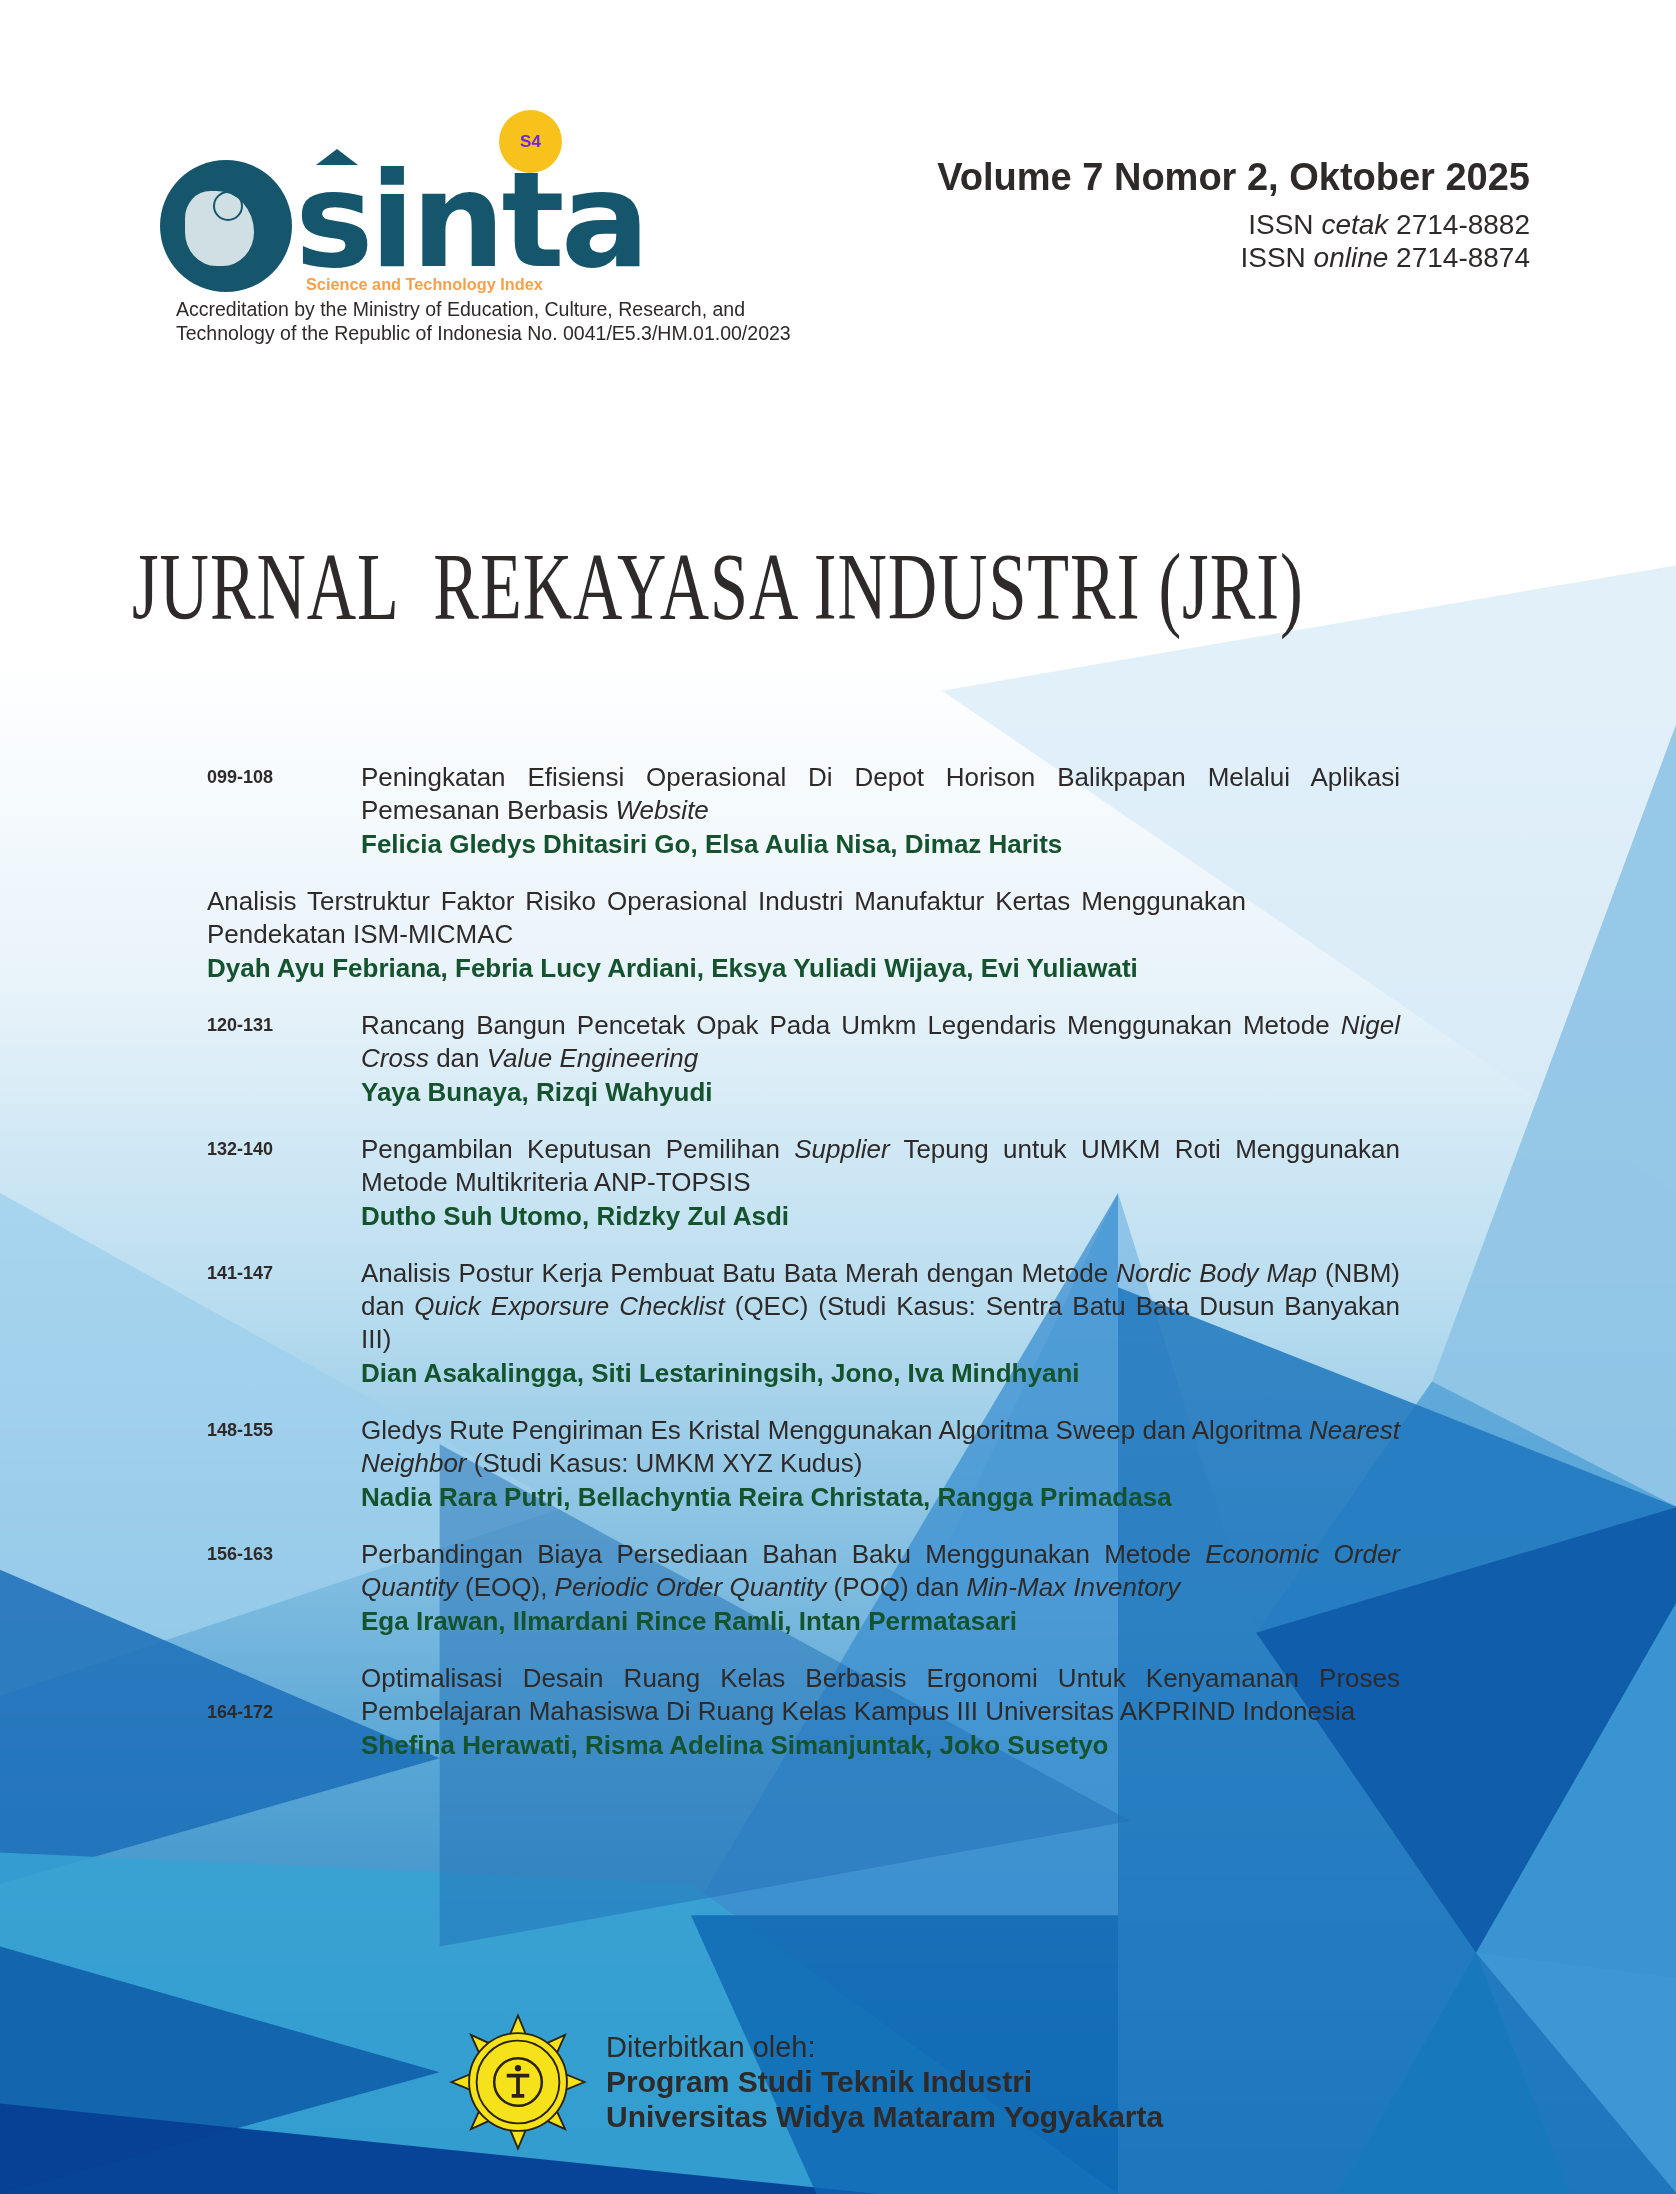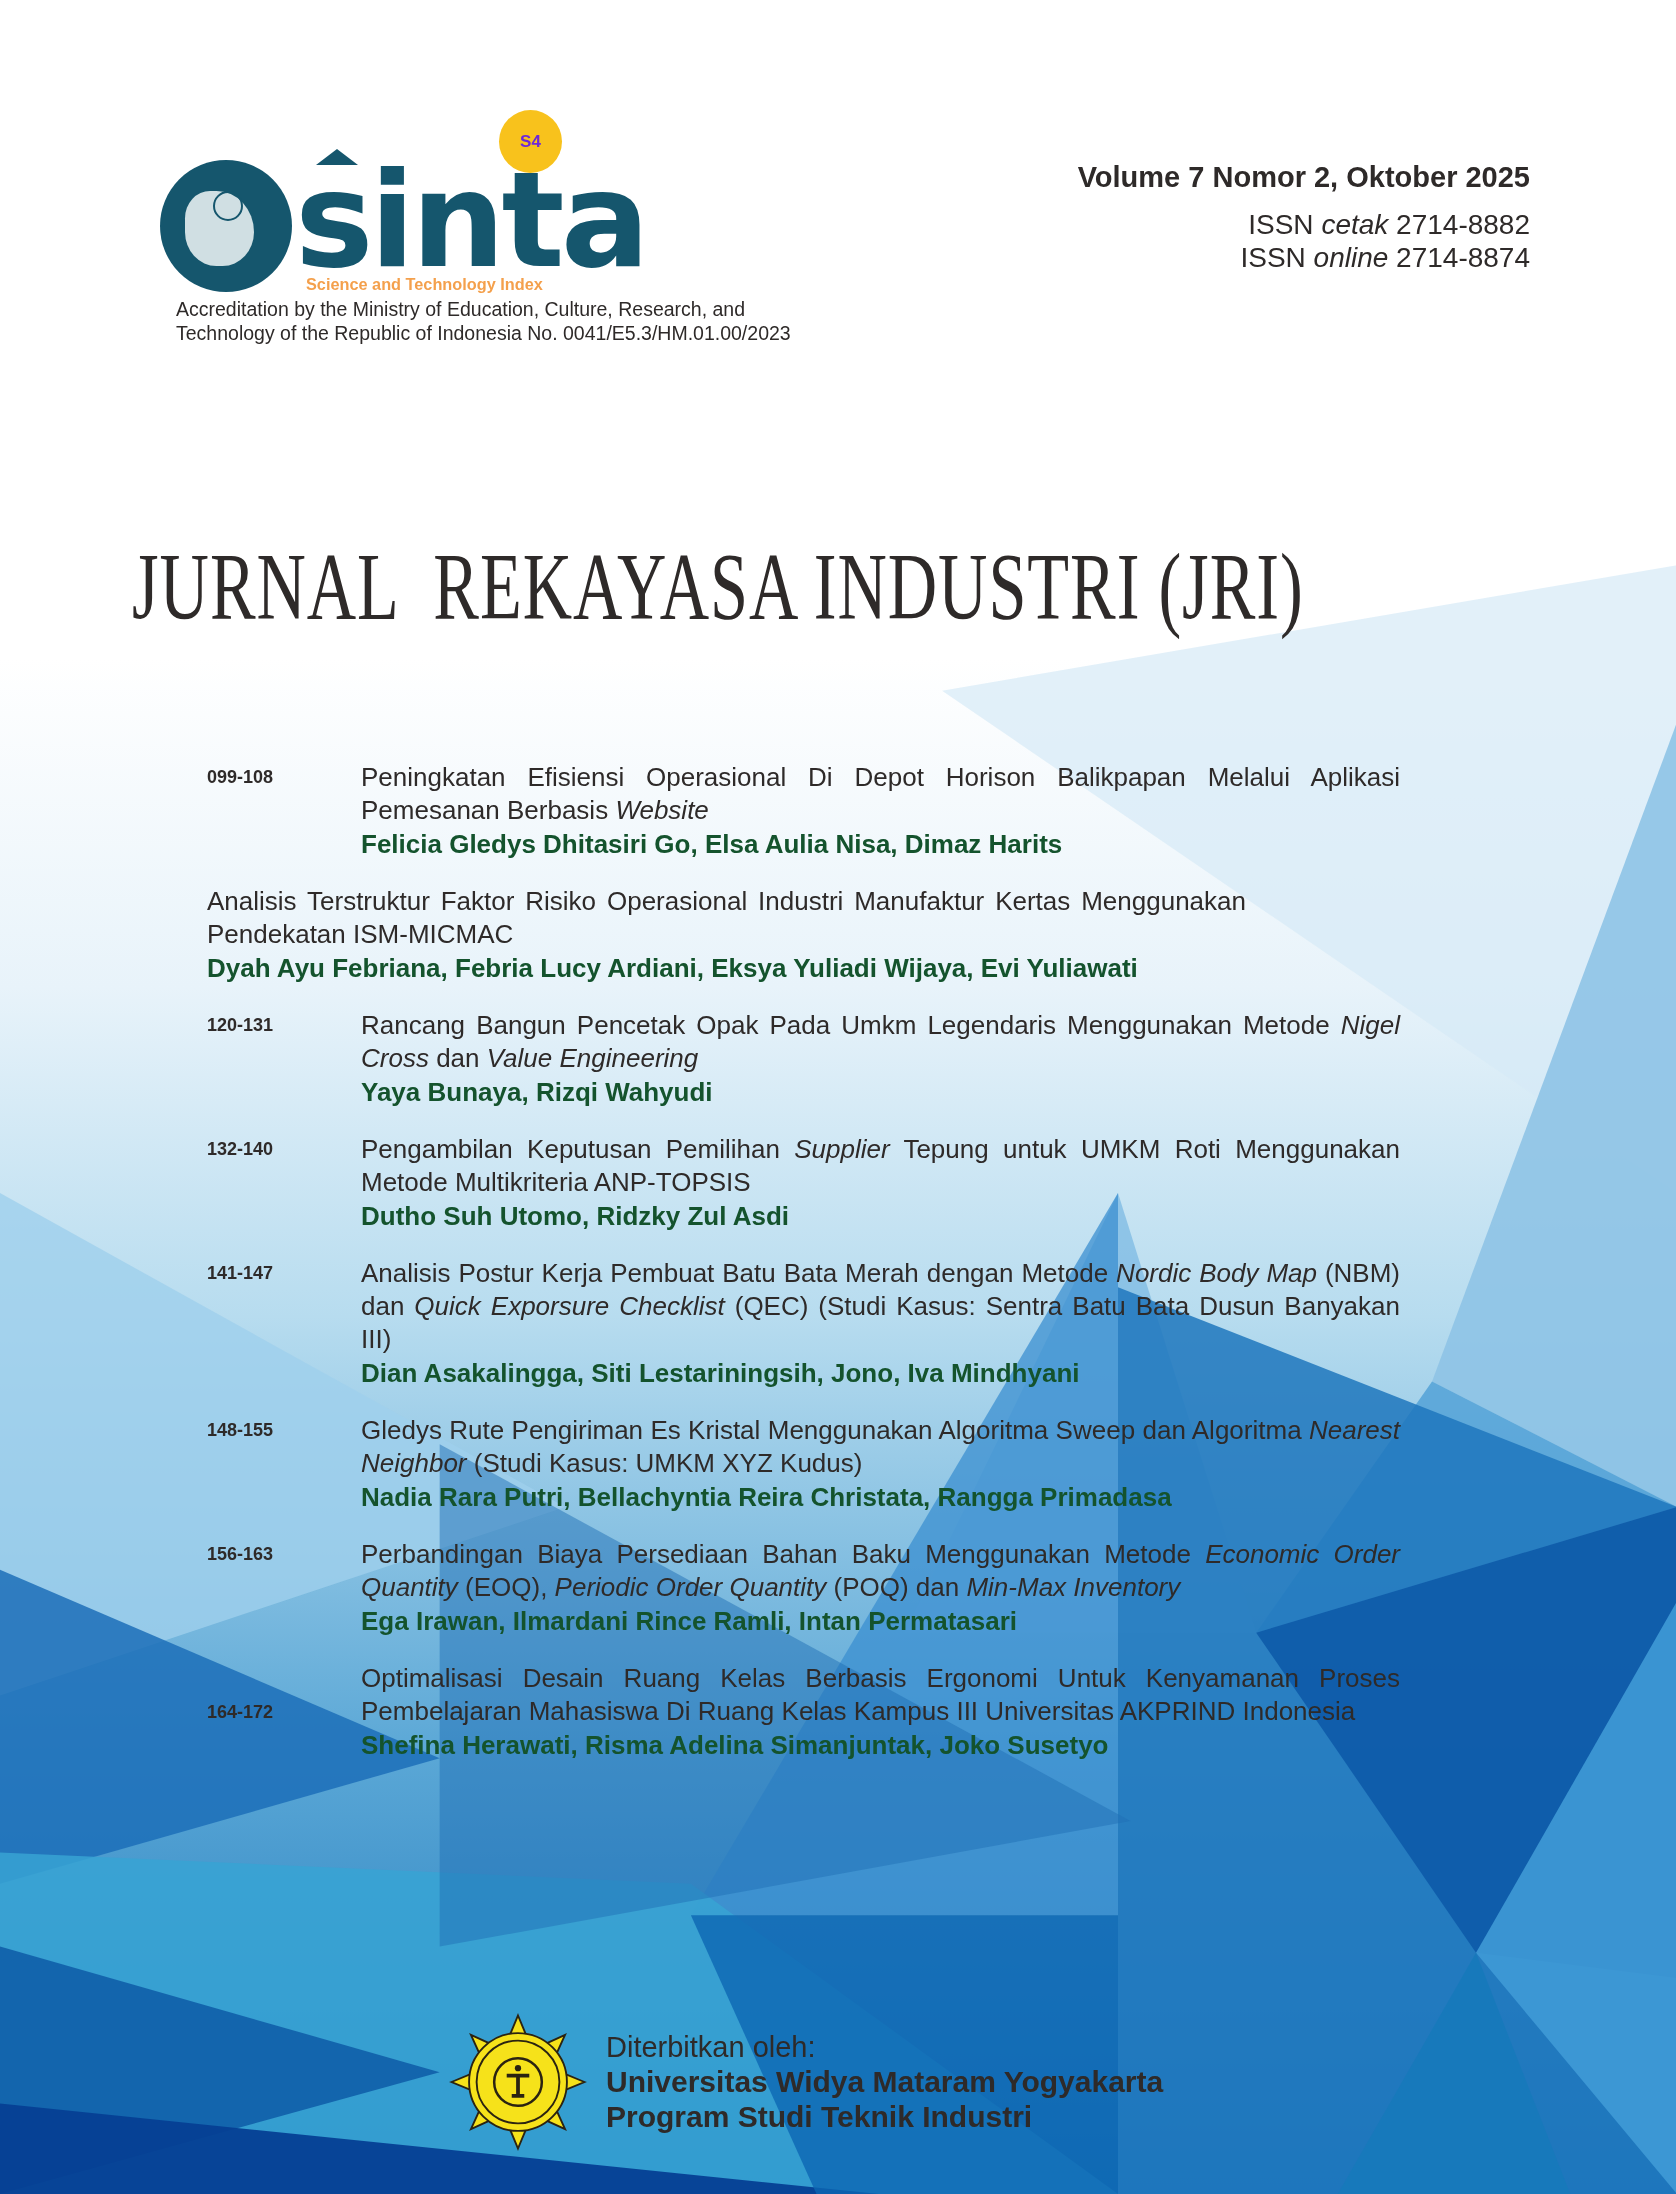--- a/index.html
+++ b/index.html
@@ -13,21 +13,21 @@
   .emblem { position:absolute; left:0; top:50px; width:132px; height:132px; border-radius:50%; background:#15566d; overflow:hidden; }
   .emblem .face { position:absolute; left:25px; top:31px; width:69px; height:75px; border-radius:40% 60% 50% 50%; background:#e4eef0; opacity:.9; }
   .emblem .swirl { position:absolute; left:53px; top:31px; width:26px; height:26px; border:2.5px solid #15566d; border-radius:50%; }
   .sinta-word { position:absolute; left:135px; top:44px; font-size:132px; line-height:132px; color:#15566d; font-family:"DejaVu Sans", sans-serif; letter-spacing:-3.8px; font-weight:bold; }
   .cap { position:absolute; left:156px; top:39px; width:0; height:0; border-left:21.4px solid transparent; border-right:21.4px solid transparent; border-bottom:16.3px solid #15566d; }
   .sinta-sub { position:absolute; left:146px; top:165px; font-size:16.3px; font-weight:bold; color:#f4a04c; white-space:nowrap; }
 
   .accred { left:176px; top:297px; width:754px; font-size:19.5px; line-height:24px; color:#2e2a29; }
 
   .issue-block { right:147px; top:160px; text-align:right; }
-  .volume { font-size:29px; font-weight:bold; line-height:35px; color:#2e2a29; }
+  .volume { font-size:38px; font-weight:bold; line-height:35px; color:#2e2a29; }
   .issn { font-size:28px; line-height:33px; color:#2e2a29; margin-top:12.6px; }
   .issn + .issn { margin-top:0; }
   .issn i { font-style:italic;margin-top:29px; }
 
   .journal-title { left:132px; top:537px; font-family:"Liberation Serif", serif; font-size:95px; line-height:100px; color:#2e2a29; transform:scaleX(0.72); transform-origin:left top; white-space:nowrap; letter-spacing:1.3px; }
 
   
   .toc { left:207px; top:761px; width:1193px; }
   .entry { position:relative; display:flex; margin-bottom:24px; }
   .pages { width:154px; font-weight:bold; font-size:18px; line-height:33px; color:#2e2a29; flex:none; }
@@ -182,17 +182,17 @@
         <circle cx="110" cy="110" r="78"></circle>
       </g>
       <circle cx="110" cy="110" r="66" fill="none" stroke="#2b2311" stroke-width="3"></circle>
       <circle cx="110" cy="110" r="38" fill="#f6e21a" stroke="#2b2311" stroke-width="4"></circle>
       <path d="M92 100 H128 M110 100 V132 M100 132 H120" stroke="#2b2311" stroke-width="6" fill="none"></path>
       <circle cx="110" cy="88" r="5" fill="#2b2311"></circle>
     </svg>
   </div>
   <div class="pub-text">
     <div class="pub-label">Diterbitkan oleh:</div>
+    <div class="pub-name">Program Studi Teknik Industri</div>
     <div class="pub-name">Universitas Widya Mataram Yogyakarta</div>
-    <div class="pub-name">Program Studi Teknik Industri</div>
   </div>
 </div>
 
 
 </body></html>

